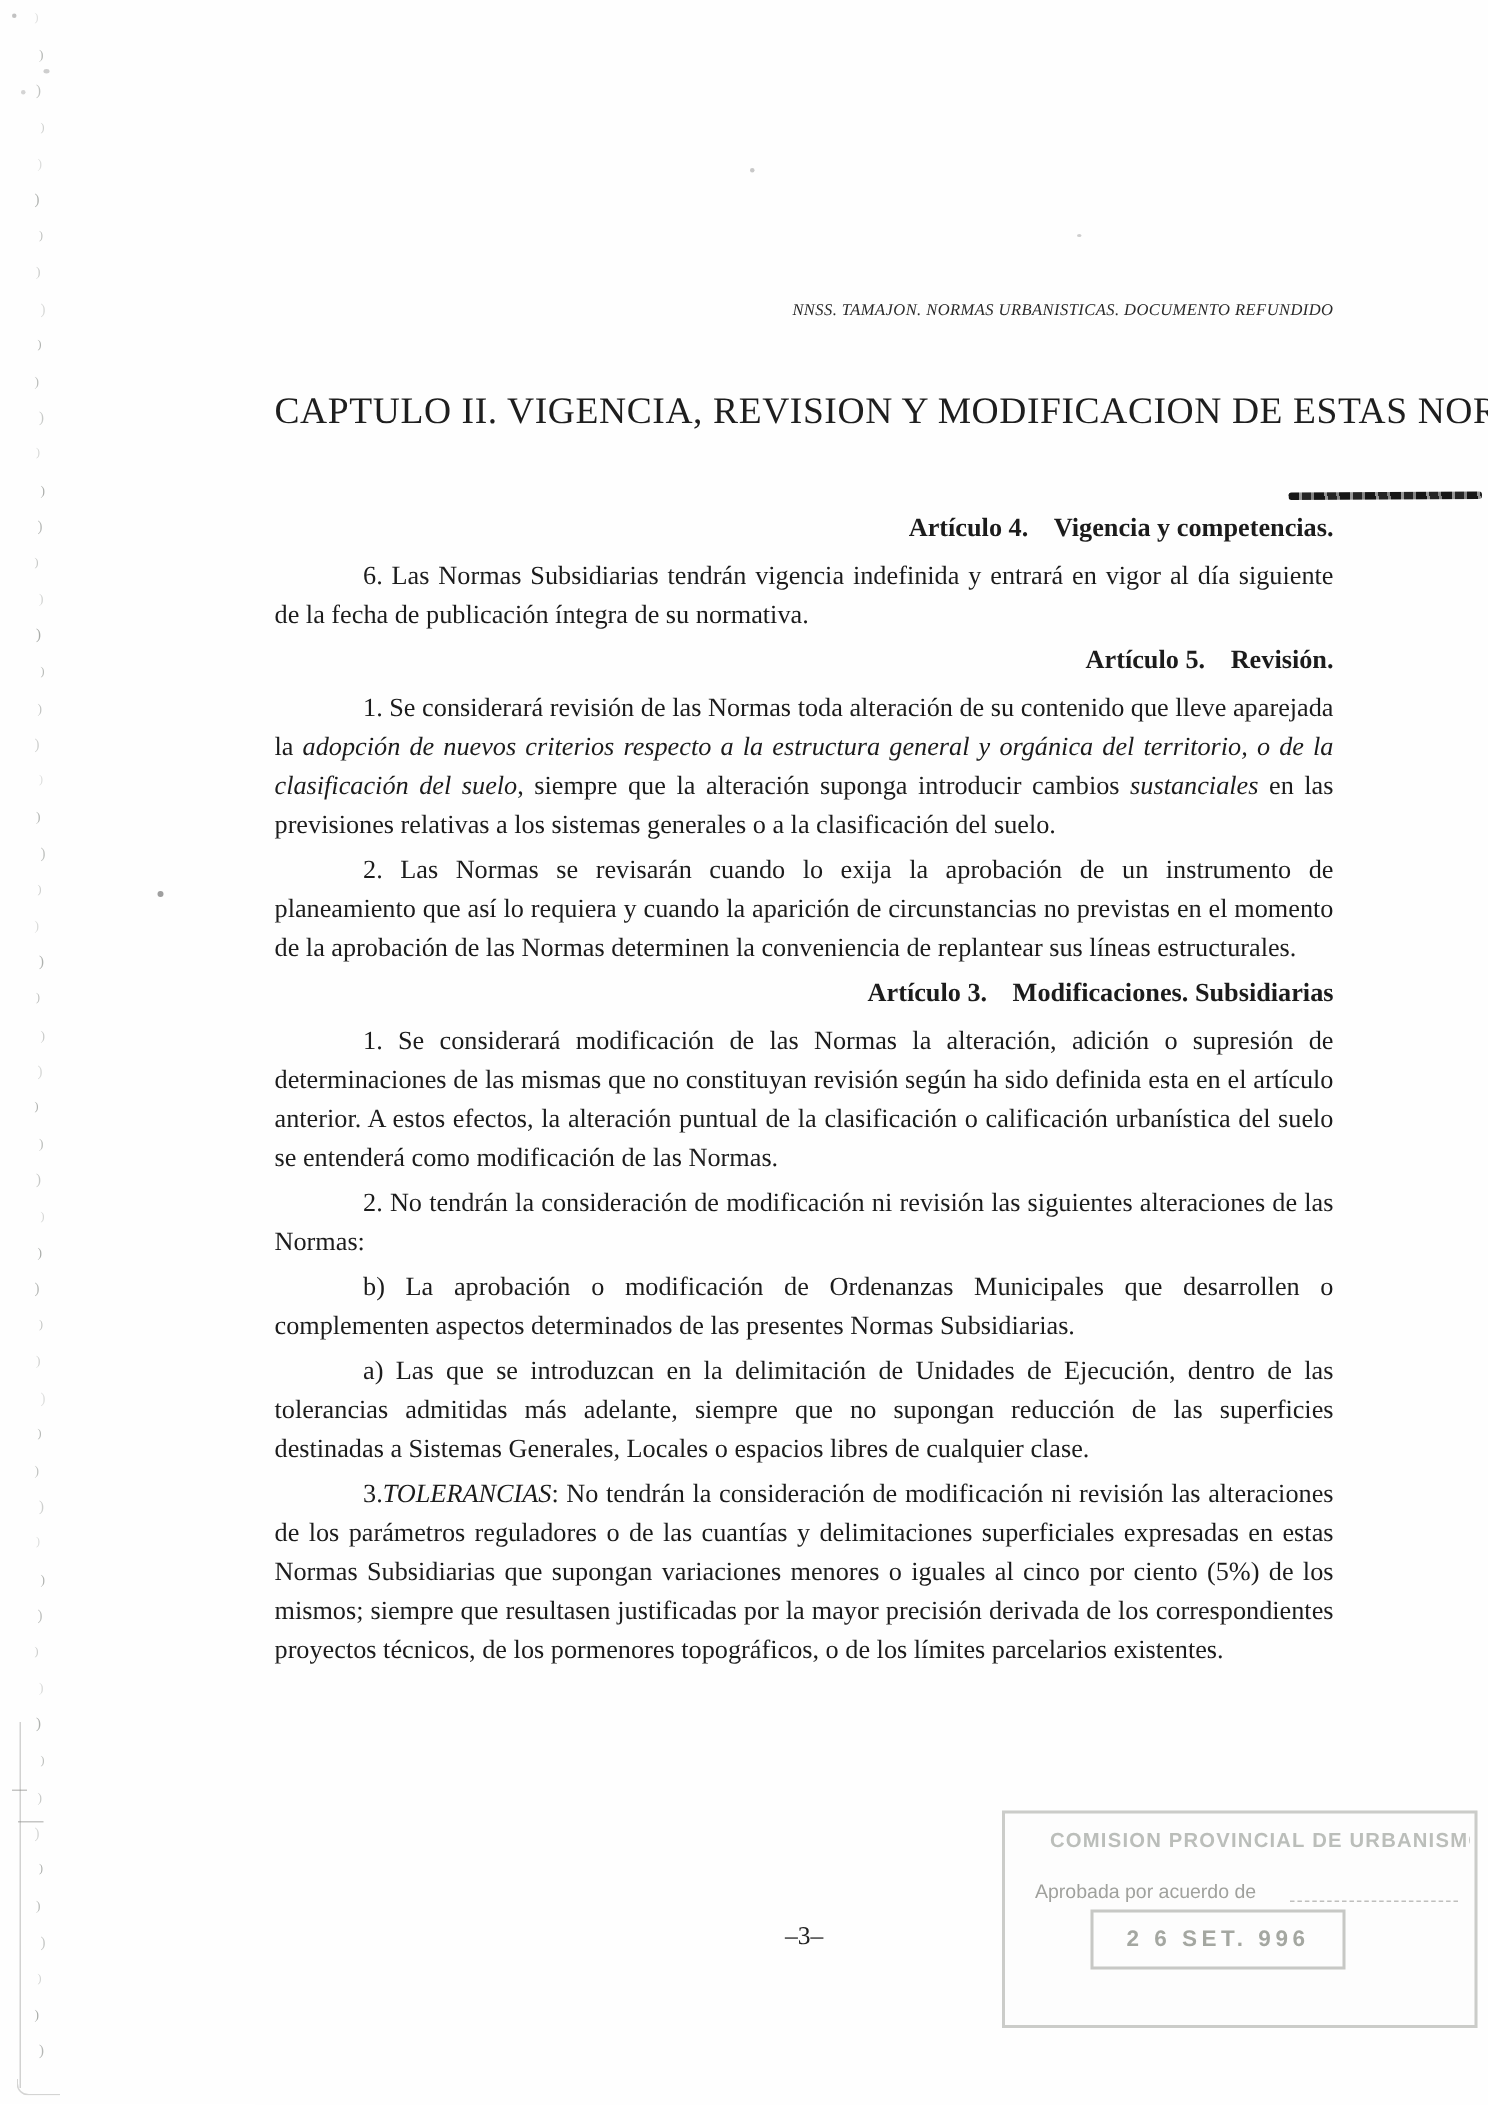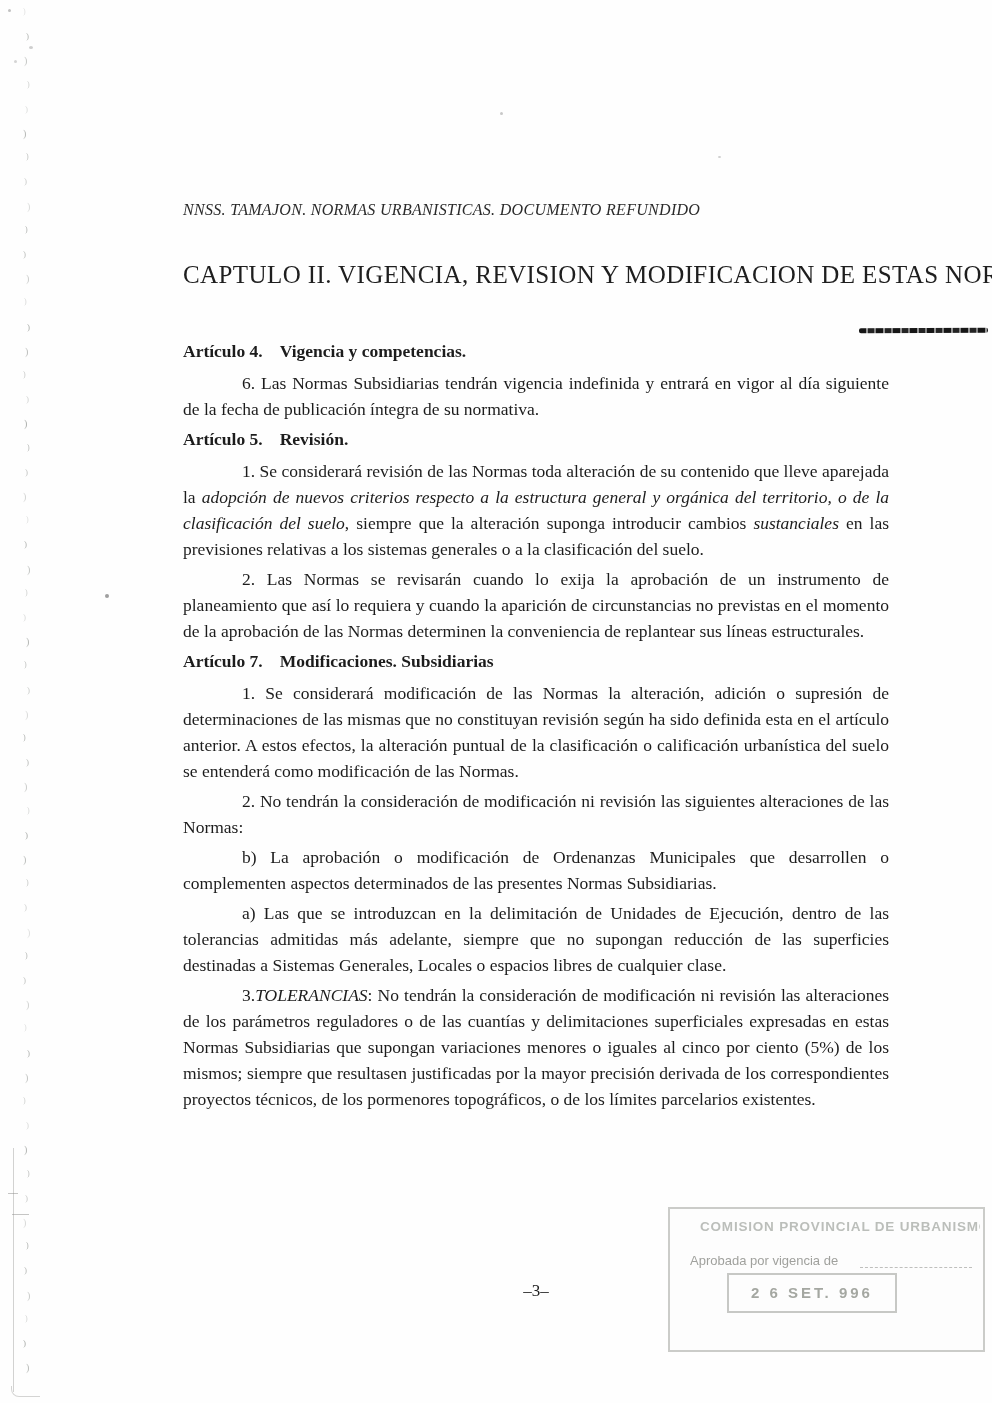--- a/index.html
+++ b/index.html
@@ -13,23 +13,23 @@
   }
   .page {
     position: absolute; inset: 0;
     background: #fefefe;
   }
 
   
   .doc-header {
     position: absolute;
     left: 183px; top: 201px; width: 706px;
-    text-align: left;
+    text-align: right;
     font-style: italic;
-    font-size: 16px;
+    font-size: 11px;
     letter-spacing: 0.3px;
     color: #2a2a2a;
     z-index: 2;
   }
 
   
   .chapter-title {
     position: absolute;
     left: 183px; top: 261px; width: 760px;
     margin: 0;
@@ -46,20 +46,21 @@
     position: absolute;
     left: 183px; top: 338px; width: 706px;
     font-size: 17.5px;
     line-height: 26px;
     z-index: 2;
   }
   .article-heading {
     font-weight: bold;
     font-size: 17.5px;
     margin: 2px 0 6px 0;
+    text-align: right;
   }
   .article-heading:first-child { margin-top: 0; }
   .article-number { margin-right: 17px; }
   .body-paragraph {
     margin: 0 0 4px 0;
     text-align: justify;
     text-indent: 59px;
   }
   .body-paragraph em { font-style: italic; }
 
@@ -249,32 +250,32 @@
   <h1 class="chapter-title">CAPTULO II. VIGENCIA, REVISION Y MODIFICACION DE ESTAS NORMAS.</h1>
 
   <div class="ink-smudge"></div>
 
   <div class="content">
       <div class="article-heading"><span class="article-number">Artículo 4.</span><span class="article-title">Vigencia y competencias.</span></div>
       <p class="body-paragraph"><span>6. Las Normas Subsidiarias tendrán vigencia indefinida y entrará en vigor al día siguiente de la fecha de publicación íntegra de su normativa.</span></p>
       <div class="article-heading"><span class="article-number">Artículo 5.</span><span class="article-title">Revisión.</span></div>
       <p class="body-paragraph"><span>1. Se considerará revisión de las Normas toda alteración de su contenido que lleve aparejada la </span><em>adopción de nuevos criterios respecto a la estructura general y orgánica del territorio, o de la clasificación del suelo</em><span>, siempre que la alteración suponga introducir cambios </span><em>sustanciales</em><span> en las previsiones relativas a los sistemas generales o a la clasificación del suelo.</span></p>
       <p class="body-paragraph"><span>2. Las Normas se revisarán cuando lo exija la aprobación de un instrumento de planeamiento que así lo requiera y cuando la aparición de circunstancias  no previstas en el momento de la aprobación de las Normas determinen la conveniencia de replantear sus líneas estructurales.</span></p>
-      <div class="article-heading"><span class="article-number">Artículo 7.</span><span class="article-title">Modificaciones. Subsidiarias</span></div>
+      <div class="article-heading"><span class="article-number">Artículo 3.</span><span class="article-title">Modificaciones. Subsidiarias</span></div>
       <p class="body-paragraph"><span>1. Se considerará modificación de las Normas la alteración, adición o supresión de determinaciones de las mismas que no constituyan revisión según ha sido definida esta en el artículo anterior. A estos efectos, la alteración puntual de la clasificación o calificación urbanística del suelo se entenderá como modificación de las Normas.</span></p>
       <p class="body-paragraph"><span>2. No tendrán la consideración de modificación ni revisión las siguientes alteraciones de las Normas:</span></p>
       <p class="body-paragraph"><span>b) La aprobación o modificación de Ordenanzas Municipales que desarrollen o complementen aspectos determinados de las presentes Normas  Subsidiarias.</span></p>
       <p class="body-paragraph"><span>a) Las que se introduzcan en la delimitación de Unidades de Ejecución, dentro de las tolerancias admitidas más adelante, siempre que no supongan reducción de las superficies destinadas a Sistemas Generales, Locales o espacios libres de cualquier clase.</span></p>
       <p class="body-paragraph"><span>3.</span><em>TOLERANCIAS</em><span>: No tendrán la consideración de modificación ni revisión las alteraciones de los parámetros reguladores o de las cuantías y delimitaciones superficiales expresadas en estas  Normas Subsidiarias que supongan variaciones menores o iguales al cinco por ciento (5%) de los mismos; siempre que resultasen justificadas por la mayor precisión derivada de los correspondientes proyectos técnicos, de los pormenores topográficos, o de los límites parcelarios existentes.</span></p>
     </div>
 
   <div class="page-number">–3–</div>
 
   <div class="stamp">
     <div class="stamp-org">COMISION PROVINCIAL DE URBANISMO</div>
-    <div class="stamp-approval">Aprobada por vigencia de</div>
+    <div class="stamp-approval">Aprobada por acuerdo de</div>
     <div class="stamp-dots"></div>
     <div class="stamp-datebox">
       <span class="stamp-date">2 6 SET. 996</span>
     </div>
   </div>
 
 </div>
 
 </body></html>

